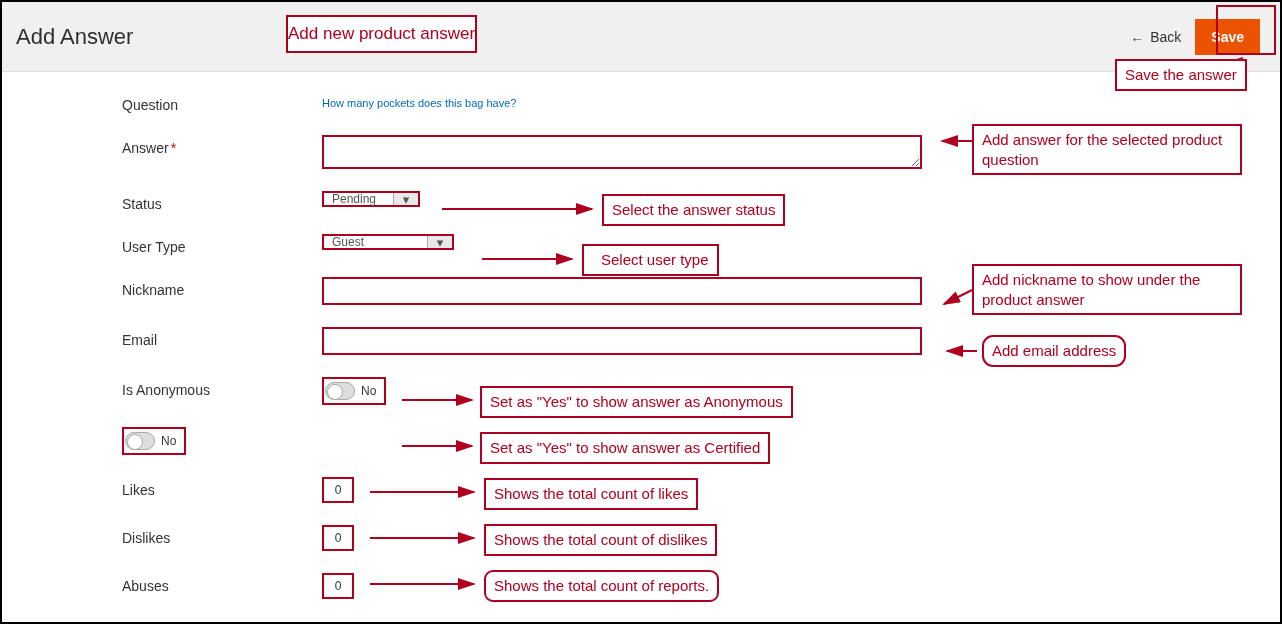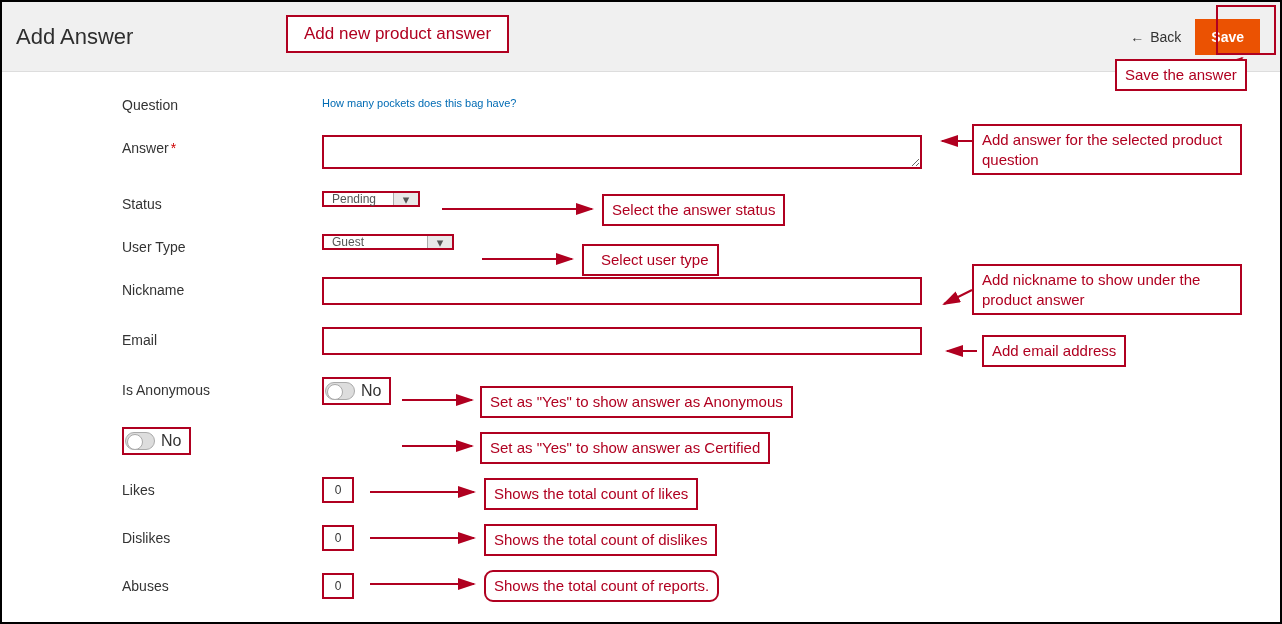--- a/index.html
+++ b/index.html
@@ -133,48 +133,48 @@
   }
   .toggle::after {
     content: "";
     position: absolute;
     left: 1px; top: 1px;
     width: 14px; height: 14px;
     border-radius: 50%;
     background: #fff;
     border: 1px solid #aaa;
   }
-  .toggle-label { font-size: 16px; color: #333; }
+  .toggle-label { font-size: 12px; color: #333; }
   .num-box {
     width: 32px;
     height: 26px;
     border: 2px solid #b00020;
     display:flex; align-items:center; justify-content:center;
     font-size: 12px;
     color: #333;
   }
   
   .callout {
     position: absolute;
     border: 2px solid #b00020;
     background: #fff;
     color: #b00020;
     font-size: 15px;
     padding: 4px 8px;
     line-height: 1.3;
     z-index: 50;
   }
-  .callout.title-ann { left: 284px; top: 13px; padding: 6px 16px; font-size: 17px;}
+  .callout.title-ann { left: 284px; top: 13px; padding: 6px 0; font-size: 17px;}
   .callout.save-hl { left: 1214px; top: 3px; width: 60px; height: 50px; padding:0; background: transparent;}
   .callout.save-ann { left: 1113px; top: 57px; }
   .callout.answer-ann { left: 970px; top: 122px; width: 270px; }
   .callout.status-ann { left: 600px; top: 192px; }
   .callout.usertype-ann { left: 580px; top: 242px; padding-left: 17px; }
   .callout.nick-ann { left: 970px; top: 262px; width: 270px;}
-  .callout.email-ann { left: 980px; top: 333px; }
+  .callout.email-ann { left: 980px; top: 333px; border-radius: 11px; }
   .callout.anon-ann { left: 478px; top: 384px; }
   .callout.cert-ann { left: 478px; top: 430px; }
   .callout.likes-ann { left: 482px; top: 476px; }
   .callout.dislikes-ann { left: 482px; top: 522px; }
   .callout.abuses-ann { left: 482px; top: 568px; border-radius: 9px; }
   
   svg.arrow-svg { position: absolute; pointer-events: none; z-index: 40; }
 </style>
 </head>
 <body>

